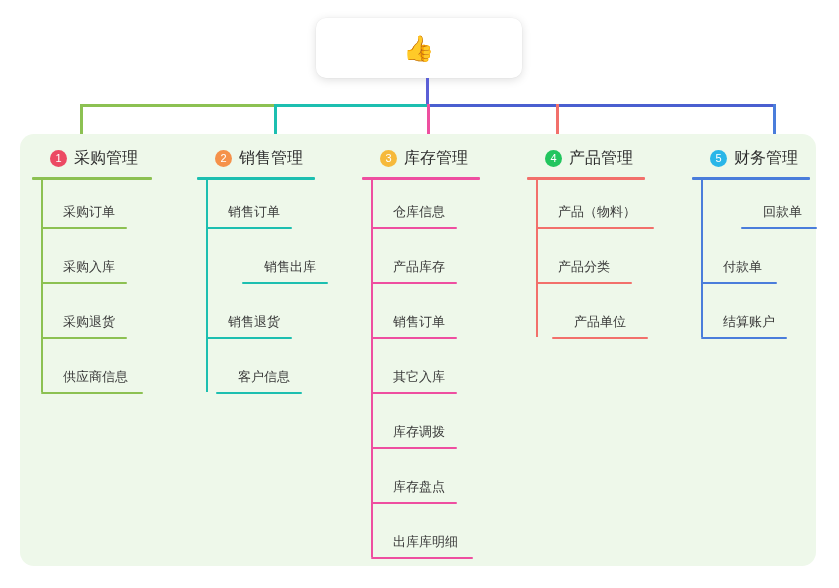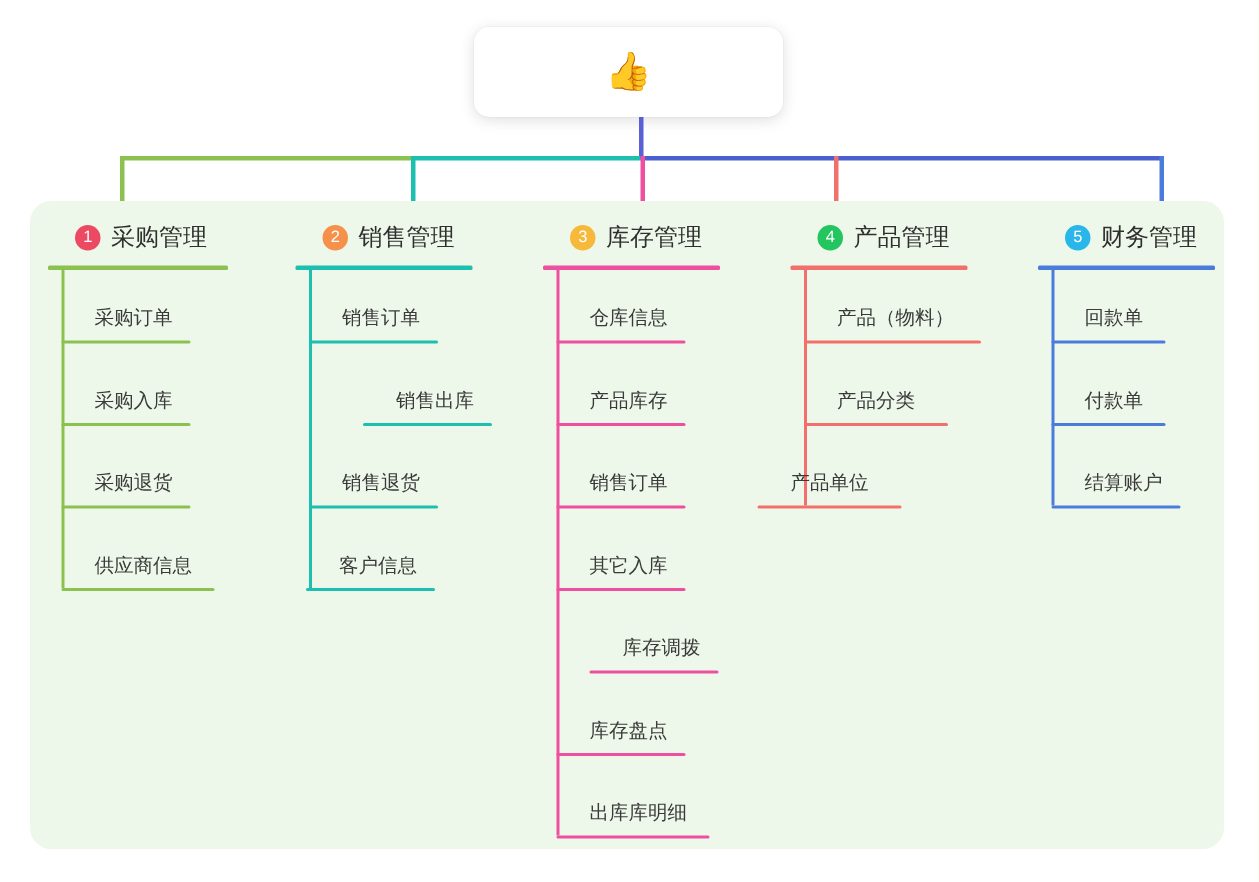--- a/index.html
+++ b/index.html
@@ -114,21 +114,21 @@
         <div class="leaf-rule" style="width: 86px; background: rgb(28, 191, 176);"></div>
       </div>
       <div class="leaf" style="left: 206px; top: 258px; padding-left: 36px;">
         <div class="leaf-label">销售出库</div>
         <div class="leaf-rule" style="width: 86px; background: rgb(28, 191, 176);"></div>
       </div>
       <div class="leaf" style="left: 206px; top: 313px;">
         <div class="leaf-label">销售退货</div>
         <div class="leaf-rule" style="width: 86px; background: rgb(28, 191, 176);"></div>
       </div>
-      <div class="leaf" style="left: 204px; top: 368px;">
+      <div class="leaf" style="left: 216px; top: 368px;">
         <div class="leaf-label">客户信息</div>
         <div class="leaf-rule" style="width: 86px; background: rgb(28, 191, 176);"></div>
       </div>
       <div class="col" style="left: 362px; width: 118px;">
         <div class="col-head">
           <span class="badge" style="background: rgb(246, 185, 59);">3</span>
           <span class="col-title">库存管理</span>
         </div>
         <div class="head-rule" style="background: rgb(238, 79, 160); width: 118px;"></div>
       </div>
@@ -142,21 +142,21 @@
         <div class="leaf-rule" style="width: 86px; background: rgb(238, 79, 160);"></div>
       </div>
       <div class="leaf" style="left: 371px; top: 313px;">
         <div class="leaf-label">销售订单</div>
         <div class="leaf-rule" style="width: 86px; background: rgb(238, 79, 160);"></div>
       </div>
       <div class="leaf" style="left: 371px; top: 368px;">
         <div class="leaf-label">其它入库</div>
         <div class="leaf-rule" style="width: 86px; background: rgb(238, 79, 160);"></div>
       </div>
-      <div class="leaf" style="left: 393px; top: 423px;">
+      <div class="leaf" style="left: 371px; top: 423px;">
         <div class="leaf-label">库存调拨</div>
         <div class="leaf-rule" style="width: 86px; background: rgb(238, 79, 160);"></div>
       </div>
       <div class="leaf" style="left: 371px; top: 478px;">
         <div class="leaf-label">库存盘点</div>
         <div class="leaf-rule" style="width: 86px; background: rgb(238, 79, 160);"></div>
       </div>
       <div class="leaf" style="left: 371px; top: 533px;">
         <div class="leaf-label">出库库明细</div>
         <div class="leaf-rule" style="width: 102px; background: rgb(238, 79, 160);"></div>
@@ -170,33 +170,33 @@
       </div>
       <div class="spine" style="left: 536px; height: 158px; background: rgb(242, 112, 107);"></div>
       <div class="leaf" style="left: 536px; top: 203px;">
         <div class="leaf-label">产品（物料）</div>
         <div class="leaf-rule" style="width: 118px; background: rgb(242, 112, 107);"></div>
       </div>
       <div class="leaf" style="left: 536px; top: 258px;">
         <div class="leaf-label">产品分类</div>
         <div class="leaf-rule" style="width: 96px; background: rgb(242, 112, 107);"></div>
       </div>
-      <div class="leaf" style="left: 505px; top: 313px;">
+      <div class="leaf" style="left: 552px; top: 313px;">
         <div class="leaf-label">产品单位</div>
         <div class="leaf-rule" style="width: 96px; background: rgb(242, 112, 107);"></div>
       </div>
       <div class="col" style="left: 692px; width: 118px;">
         <div class="col-head">
           <span class="badge" style="background: rgb(41, 182, 232);">5</span>
           <span class="col-title">财务管理</span>
         </div>
         <div class="head-rule" style="background: rgb(74, 125, 219); width: 118px;"></div>
       </div>
       <div class="spine" style="left: 701px; height: 158px; background: rgb(74, 125, 219);"></div>
-      <div class="leaf" style="left: 701px; top: 203px;">
+      <div class="leaf" style="left: 701px; top: 203px; padding-left: 40px;">
         <div class="leaf-label">回款单</div>
         <div class="leaf-rule" style="width: 76px; background: rgb(74, 125, 219);"></div>
       </div>
       <div class="leaf" style="left: 701px; top: 258px;">
         <div class="leaf-label">付款单</div>
         <div class="leaf-rule" style="width: 76px; background: rgb(74, 125, 219);"></div>
       </div>
       <div class="leaf" style="left: 701px; top: 313px;">
         <div class="leaf-label">结算账户</div>
         <div class="leaf-rule" style="width: 86px; background: rgb(74, 125, 219);"></div>

